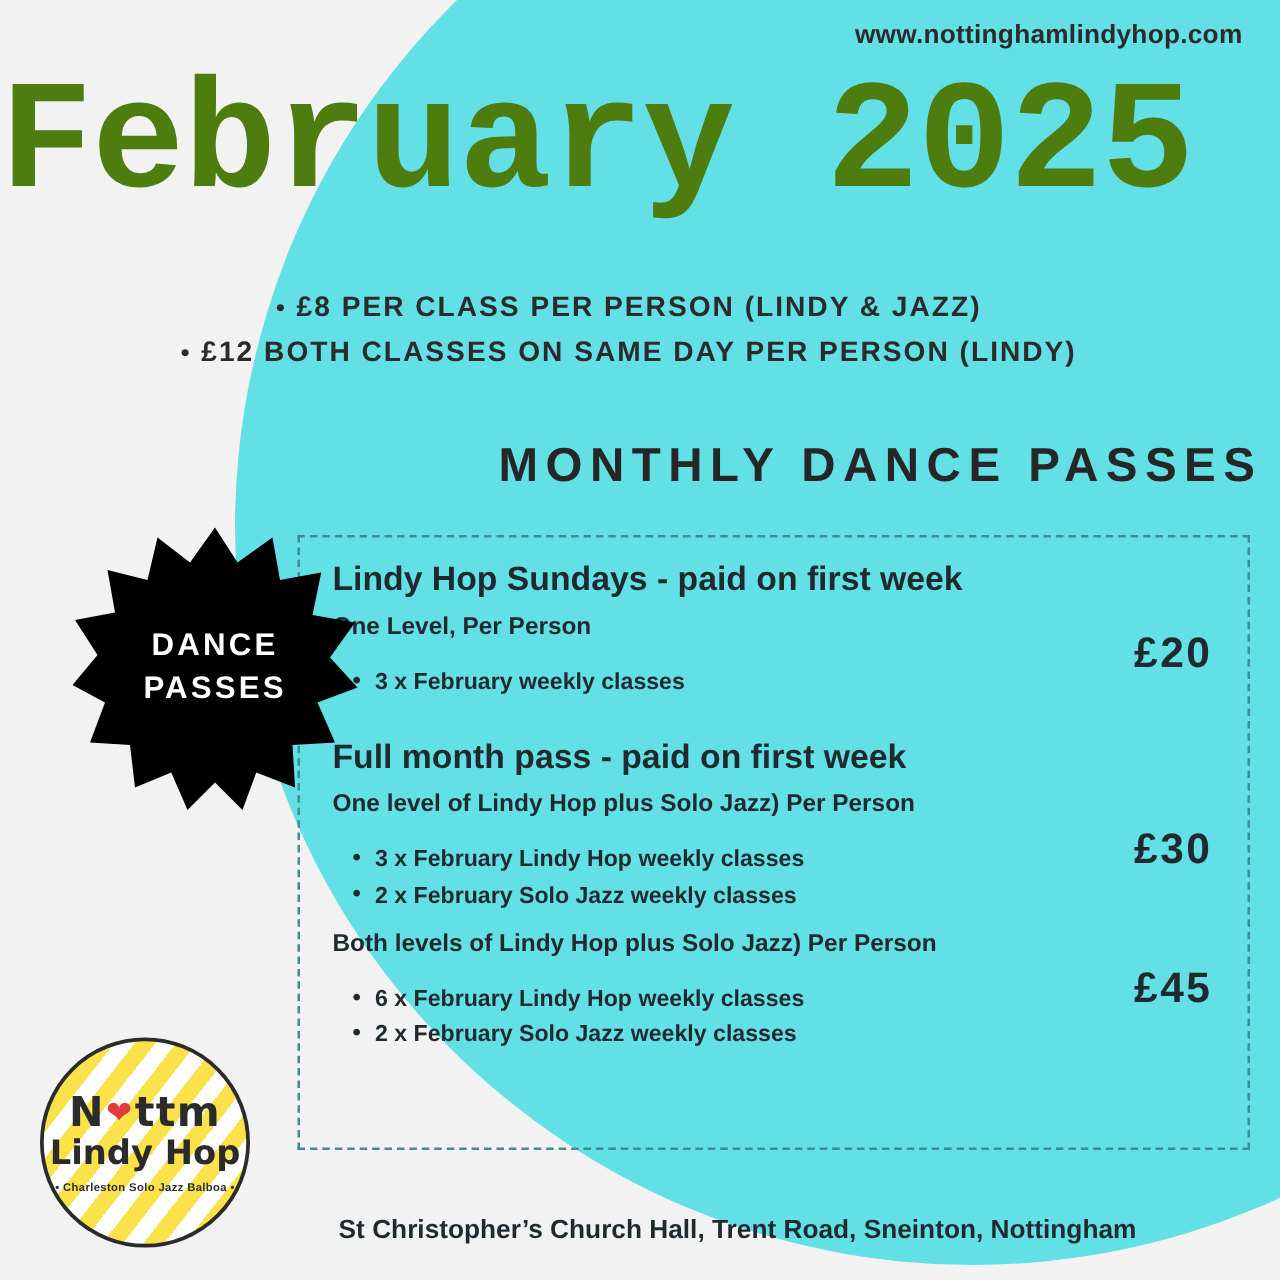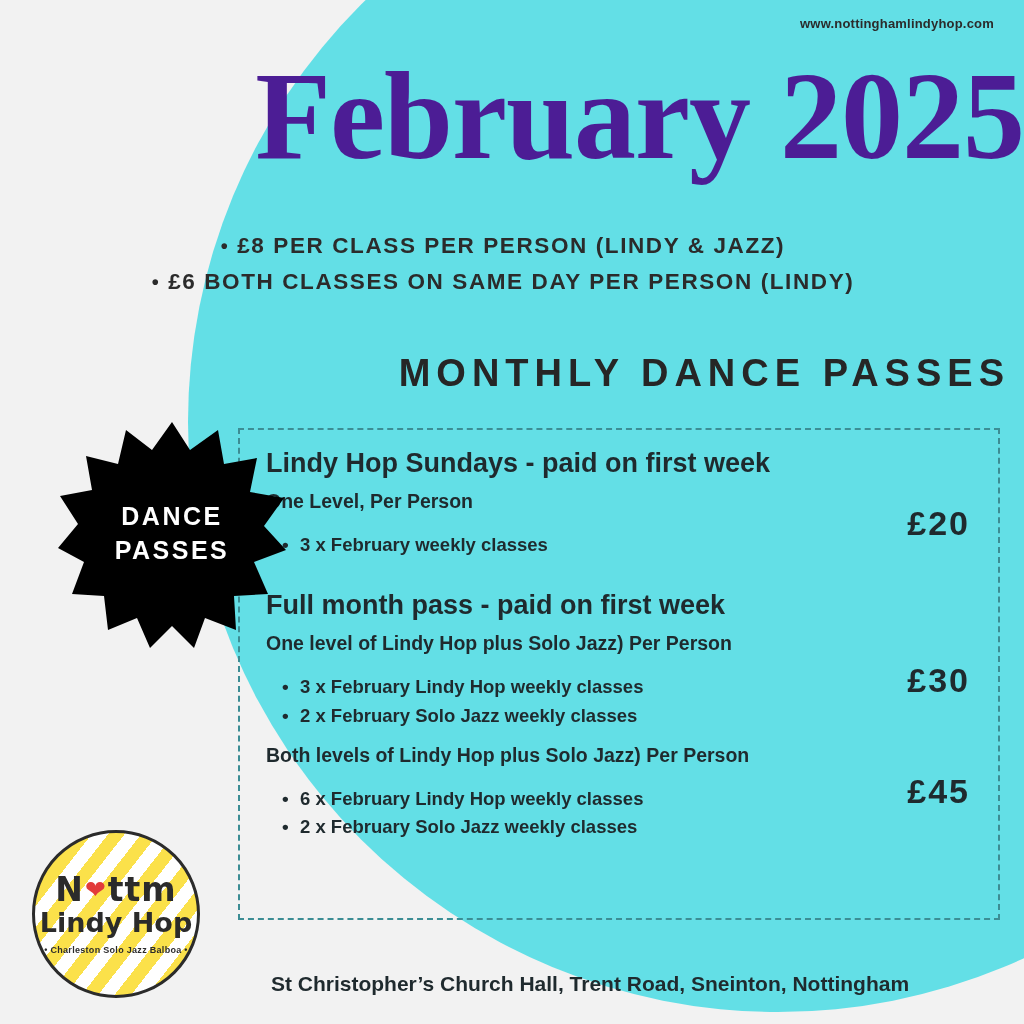--- a/index.html
+++ b/index.html
@@ -20,34 +20,34 @@
     left: 188px; top: -168px;
     width: 1180px; height: 1180px;
     border-radius: 50%;
     background: #63dfe6;
   }
   .content { position: relative; z-index: 3; width: 100%; height: 100%; }
 
   .website {
     position: absolute;
     right: 30px; top: 16px;
-    font-size: 13px;
+    font-size: 21px;
     font-weight: bold;
     color: #2b2b2b;
     letter-spacing: 0.2px;
   }
 
   .title {
     position: absolute;
     left: 0; right: 0; top: 52px;
-    text-align: right;
-    font-family: Liberation Serif, serif;
+    text-align: left;
+    font-family: Liberation Mono, monospace;
     font-size: 124px;
     font-weight: bold;
-    color: #4c1d95;
+    color: #4d7c0f;
     letter-spacing: -1px;
     line-height: 1.05;
   }
 
   .price-lines {
     position: absolute;
     left: 0; right: 18px; top: 228px;
     text-align: center;
     color: #2b2b2b;
   }
@@ -222,21 +222,21 @@
 
     <div class="title">February 2025</div>
 
     <div class="price-lines">
       <div class="pl">
         <span class="dot">•</span>
         <span>£8 PER CLASS PER PERSON (LINDY &amp; JAZZ)</span>
       </div>
       <div class="pl">
         <span class="dot">•</span>
-        <span>£6 BOTH CLASSES ON SAME DAY PER PERSON (LINDY)</span>
+        <span>£12 BOTH CLASSES ON SAME DAY PER PERSON (LINDY)</span>
       </div>
     </div>
 
     <div class="section-title">MONTHLY DANCE PASSES</div>
 
     <div class="badge">
       <svg width="228" height="228" viewBox="0 0 228 228">
         <polygon fill="#000000" points="114,2 132,30 160,10 166,44 199,38 192,72 226,78 206,106 228,130 196,142 210,174 176,176 178,210 147,198 136,228 114,206 92,228 79,198 50,210 46,176 14,174 26,142 0,128 20,104 2,76 34,70 28,36 60,44 68,10 94,30"></polygon>
       </svg>
       <div class="badge-text">

